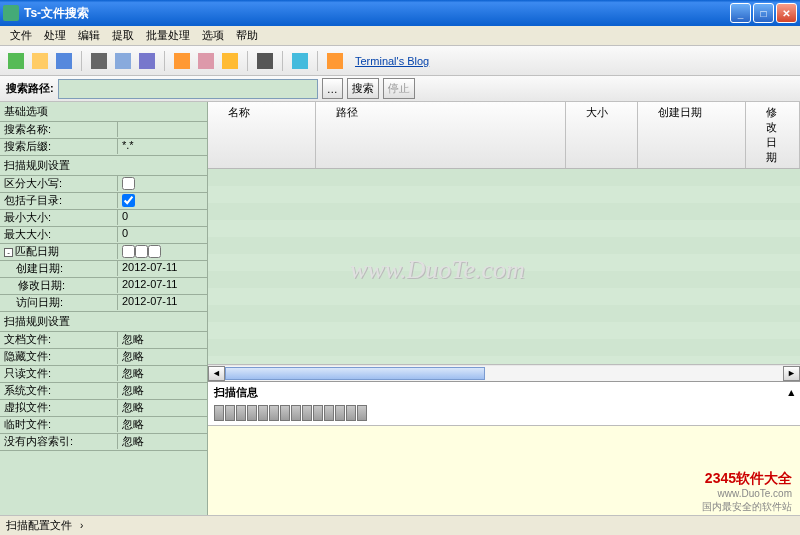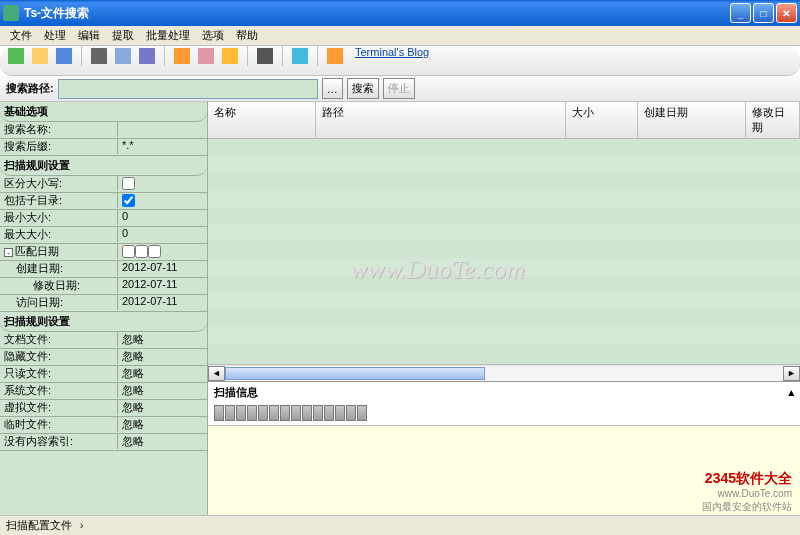--- a/index.html
+++ b/index.html
@@ -12,50 +12,50 @@
 .win-btns { display: flex; gap: 2px; }
 .win-btn { width: 21px; height: 20px; border: 1px solid #fff; border-radius: 3px; display: flex; align-items: center; justify-content: center; font-size: 10px; font-weight: bold; cursor: pointer; }
 .win-btn.min, .win-btn.max { background: linear-gradient(#6db0f8, #2966c7); color: #fff; }
 .win-btn.close { background: linear-gradient(#f89e8a, #d4452b); color: #fff; }
 
 
 .menubar { height: 20px; background: #ece9d8; display: flex; align-items: center; padding: 0 4px; border-bottom: 1px solid #c0c0c0; }
 .menubar span { padding: 10px 6px; cursor: pointer; }
 
 
-.toolbar { height: 30px; background: linear-gradient(#fafafa, #e8e8e8); border-bottom: 1px solid #c0c0c0; display: flex; align-items: flex-start; padding: 0 6px; gap: 4px; border-radius: 13px; }
+.toolbar { height: 30px; background: linear-gradient(#fafafa, #e8e8e8); border-bottom: 1px solid #c0c0c0; display: flex; align-items: center; padding: 0 6px; gap: 4px; }
 .tb-btn { width: 20px; height: 20px; display: flex; align-items: center; justify-content: center; cursor: pointer; border-radius: 2px; }
 .tb-sep { width: 1px; height: 20px; background: #c0c0c0; margin: 0 3px; }
 .tb-link { color: #0645ad; text-decoration: underline; cursor: pointer; margin-left: 6px; }
 .tb-icon { display: inline-block; width: 16px; height: 16px; }
 
 
 .pathbar { height: 26px; background: linear-gradient(#fafafa, #e8e8e8); border-bottom: 1px solid #c0c0c0; display: flex; align-items: center; padding: 0 6px; gap: 4px; }
 .pathbar label { font-weight: bold; text-align: right; }
 .pathbar input { flex: 0 0 260px; height: 20px; border: 1px solid #7f9db9; background: #cfe5d0; padding: 0 3px; }
 .pathbar button { height: 21px; padding: 0 4px; border: 1px solid #888; background: linear-gradient(#fff,#e0e0e0); cursor: pointer; font-size: 11px; }
 .pathbar button:disabled { color: #999; }
 
 
 .main { display: flex; height: 413px; }
 .sidebar { width: 208px; background: #cfe5d0; border-right: 1px solid #9aae9b; overflow-y: auto; }
 .right-area { flex: 1; display: flex; flex-direction: column; background: #fff; }
 
 
-.sb-section { font-weight: bold; padding: 2px 4px; border-bottom: 1px solid #9aae9b; background: #cfe5d0; border-radius: 10px; }
+.sb-section { font-weight: normal; padding: 2px 4px; border-bottom: 1px solid #9aae9b; background: #cfe5d0; }
 .sb-row { display: flex; border-bottom: 1px solid #9aae9b; height: 17px; align-items: flex-start; }
 .sb-row .lbl { width: 118px; padding: 0 4px; border-right: 1px solid #9aae9b; }
 .sb-row .val { flex: 1; padding: 0 4px; }
 .sb-row input[type=checkbox] { vertical-align: middle; }
 .sb-expand { display: inline-block; width: 9px; height: 9px; border: 1px solid #666; font-size: 8px; line-height: 7px; text-align: center; margin-right: 2px; background: #fff; }
 
 
 .grid { flex: 1; overflow: auto; position: relative; background: #cfe5d0; }
 .grid-header { display: flex; background: linear-gradient(#fdfdfd, #e5e5e5); border-bottom: 1px solid #b8b8b8; position: sticky; top: 0; }
-.grid-header .col { padding: 3px 6px; border-right: 1px solid #c0c0c0; font-weight: normal; }
+.grid-header .col { padding: 3px 20px; border-right: 1px solid #c0c0c0; font-weight: normal; }
 .grid-body { min-height: 220px; background: repeating-linear-gradient(#cfe5d0, #cfe5d0 17px, #d4e9d5 17px, #d4e9d5 34px); }
 .hscroll { height: 17px; background: #e8e8e8; border-top: 1px solid #bbb; display: flex; align-items: center; }
 .hscroll .arrow { width: 17px; height: 15px; border: 1px solid #888; background: linear-gradient(#fff,#d8d8d8); text-align: center; font-size: 9px; line-height: 13px; }
 .hscroll .track { flex: 1; height: 15px; background: #f4f4f4; display:flex; align-items:center; }
 .hscroll .thumb { width: 260px; height: 13px; background: linear-gradient(#d9e6fa,#9fbff0); border: 1px solid #7a9bd0; margin-left: 0; }
 
 
 .scan-info { border-top: 1px solid #999; }
 .scan-info .hdr { font-weight: bold; padding: 3px 6px; display:flex; justify-content:space-between; align-items:center; }
 .scan-info .progress { height: 18px; margin: 2px 6px; display: flex; gap: 1px; }
@@ -185,21 +185,21 @@
       </div>
     <div class="sb-row">
         <div class="lbl"><span class="sb-expand">-</span><span>匹配日期</span></div>
         <div class="val"><input type="checkbox" style=""><input type="checkbox" style=""><input type="checkbox" style=""></div>
       </div>
     <div class="sb-row">
         <div class="lbl" style="padding-left:16px">创建日期:</div>
         <div class="val">2012-07-11</div>
       </div>
     <div class="sb-row">
-        <div class="lbl" style="padding-left:33px">修改日期:</div>
+        <div class="lbl" style="padding-left:18px">修改日期:</div>
         <div class="val">2012-07-11</div>
       </div>
     <div class="sb-row">
         <div class="lbl" style="padding-left:16px">访问日期:</div>
         <div class="val">2012-07-11</div>
       </div>
     <div class="sb-section">扫描规则设置</div>
     <div class="sb-row">
         <div class="lbl">文档文件:</div>
         <div class="val">忽略</div>

